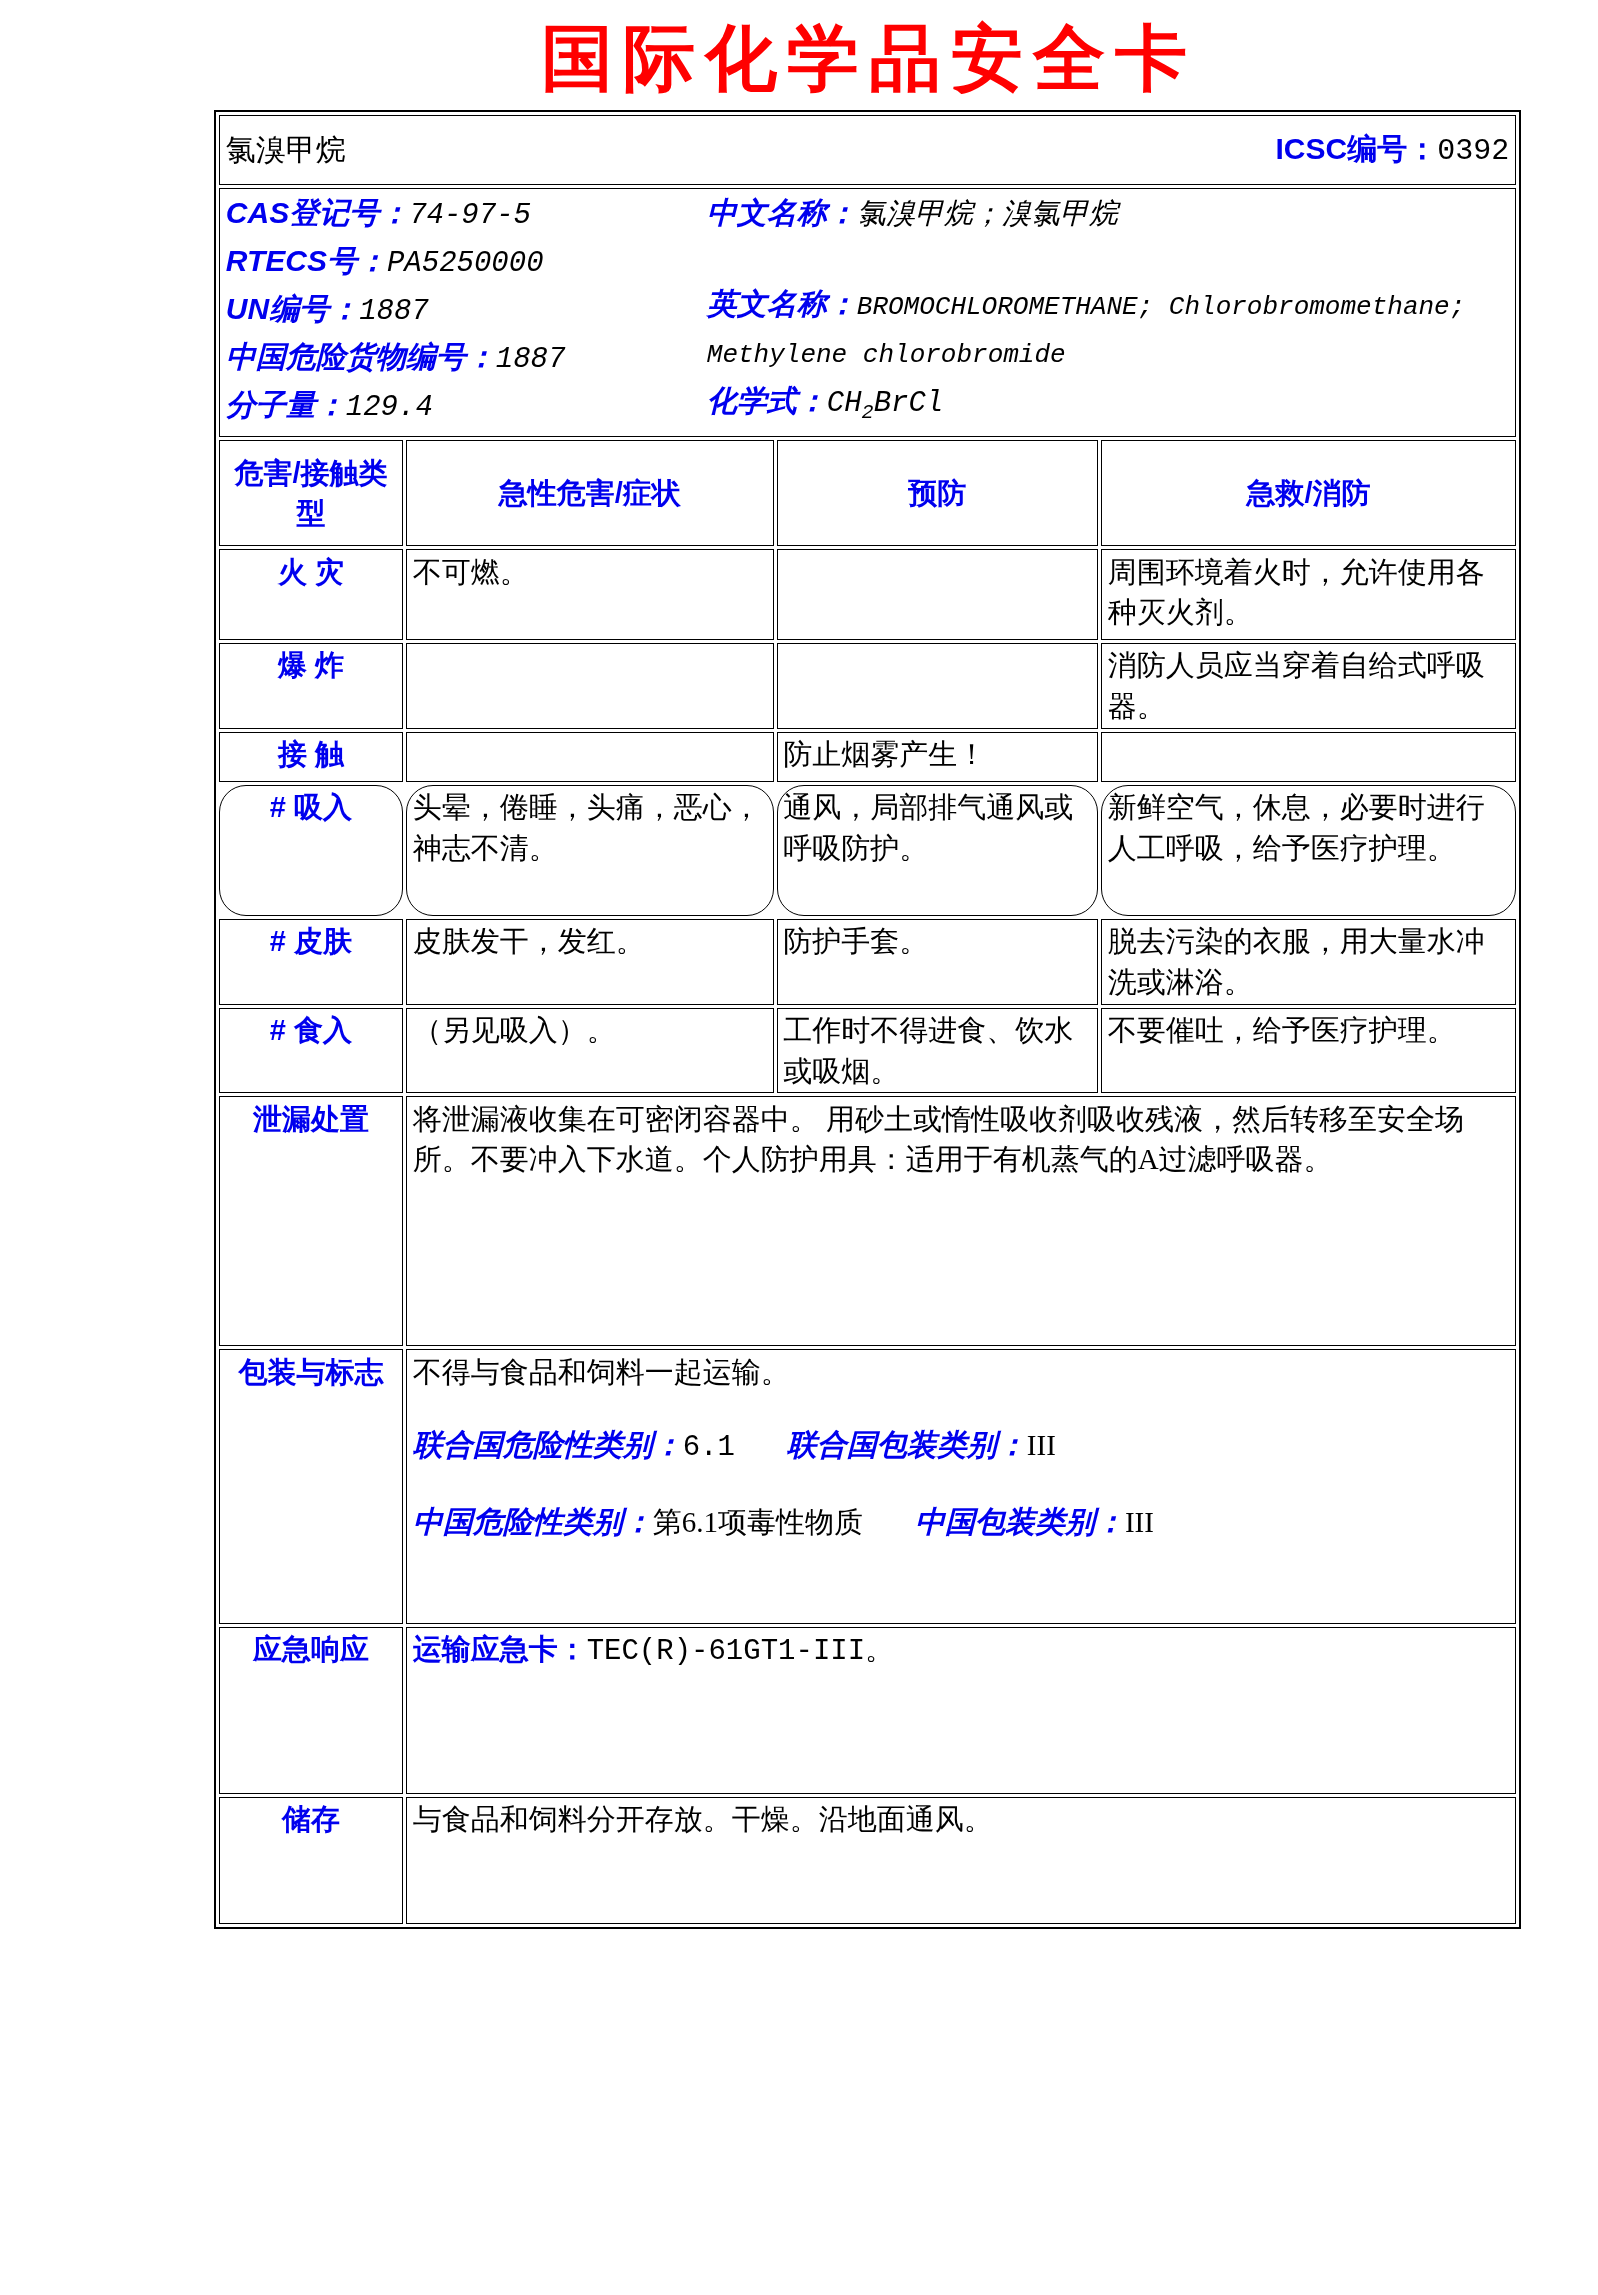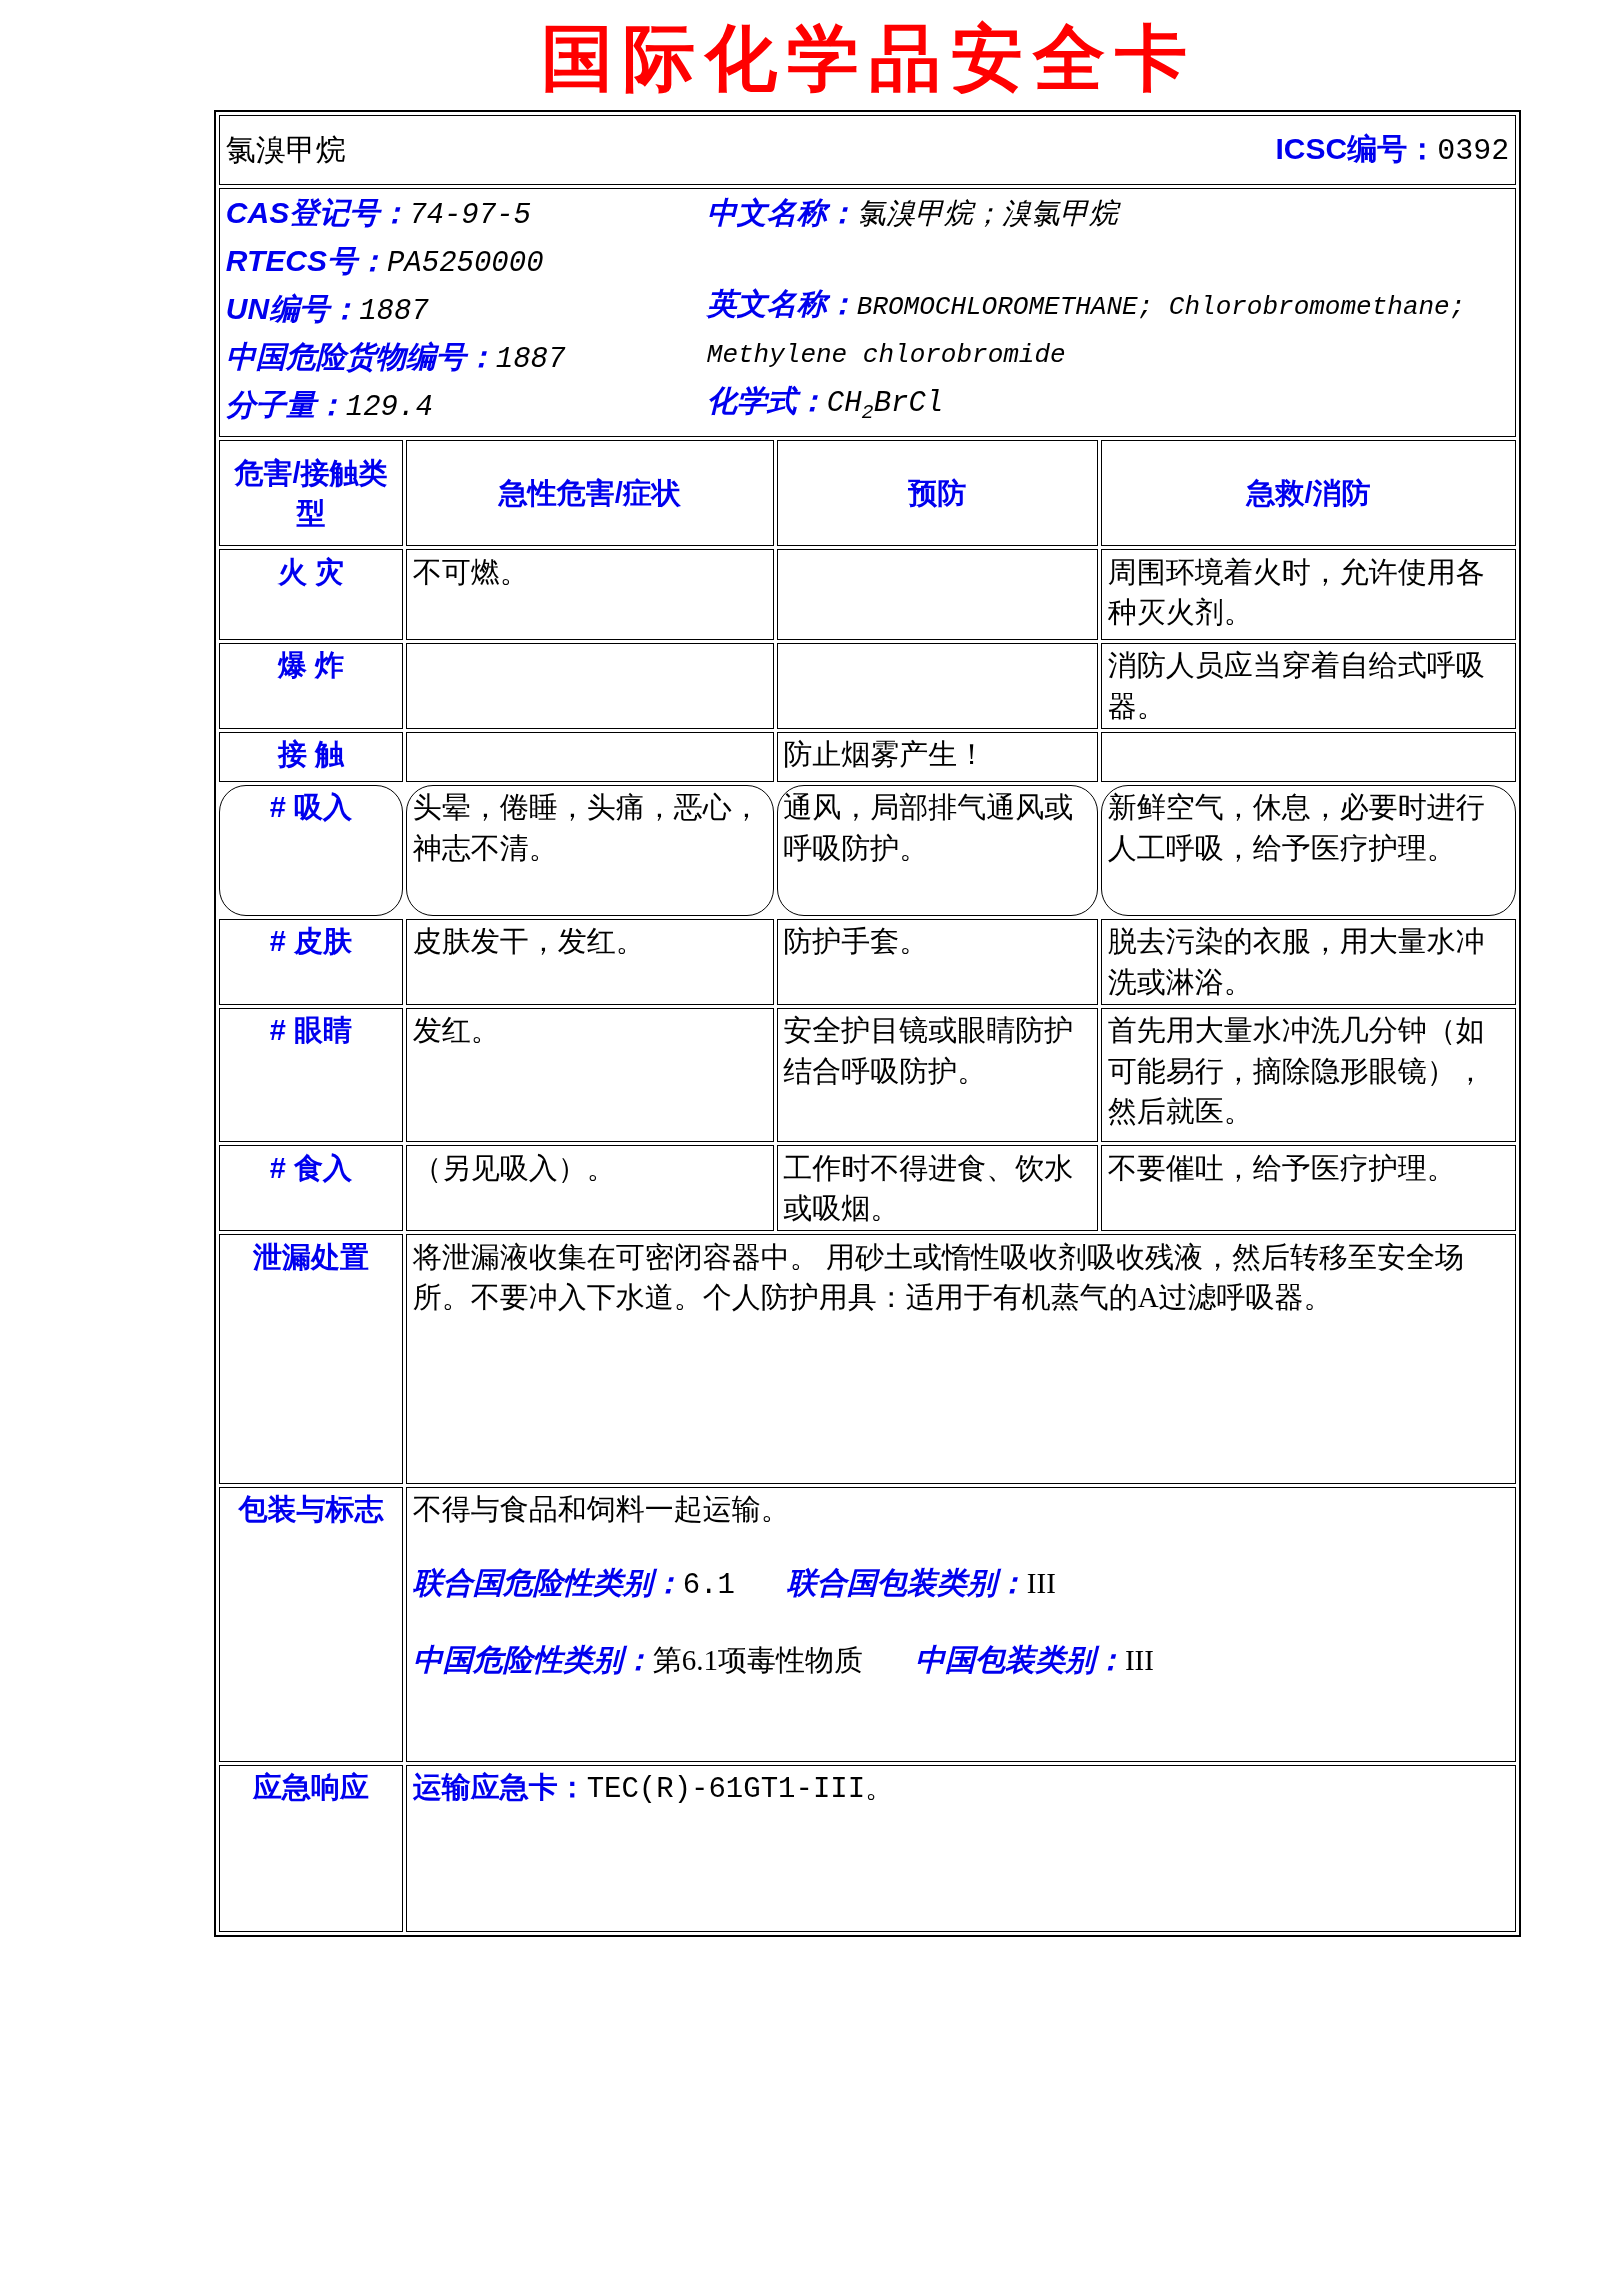--- a/index.html
+++ b/index.html
@@ -144,26 +144,20 @@
           <td class="cell">新鲜空气，休息，必要时进行人工呼吸，给予医疗护理。</td>
         </tr>
 
         <tr class="tr-skin">
           <td class="cell lbl"># 皮肤</td>
           <td class="cell">皮肤发干，发红。</td>
           <td class="cell">防护手套。</td>
           <td class="cell">脱去污染的衣服，用大量水冲洗或淋浴。</td>
         </tr>
 
-        <tr class="tr-eyes">
-          <td class="cell lbl"># 眼睛</td>
-          <td class="cell">发红。</td>
-          <td class="cell">安全护目镜或眼睛防护结合呼吸防护。</td>
-          <td class="cell">首先用大量水冲洗几分钟（如可能易行，摘除隐形眼镜），然后就医。</td>
-        </tr>
 
         <tr class="tr-ingest">
           <td class="cell lbl"># 食入</td>
           <td class="cell">（另见吸入）。</td>
           <td class="cell">工作时不得进食、饮水或吸烟。</td>
           <td class="cell">不要催吐，给予医疗护理。</td>
         </tr>
 
         <tr class="tr-spill">
           <td class="cell lbl">泄漏处置</td>
@@ -177,18 +171,22 @@
             <p class="pline"><span class="blue">联合国危险性类别：</span><span class="val mono">6.1</span><span class="blue gap">联合国包装类别：</span><span class="val">III</span></p>
             <p class="pline"><span class="blue">中国危险性类别：</span><span class="val">第6.1项毒性物质</span><span class="blue gap">中国包装类别：</span><span class="val">III</span></p>
           </td>
         </tr>
 
         <tr class="tr-emerg">
           <td class="cell lbl">应急响应</td>
           <td colspan="3" class="cell"><span class="blue">运输应急卡：</span><span class="val mono">TEC(R)-61GT1-III。</span></td>
         </tr>
 
+        <tr class="tr-storage">
+          <td class="cell lbl">储存</td>
+          <td colspan="3" class="cell">与食品和饲料分开存放。干燥。沿地面通风。</td>
+        </tr>
 
       </tbody>
     </table>
   </div>
 </div>
 
 
 </body></html>

